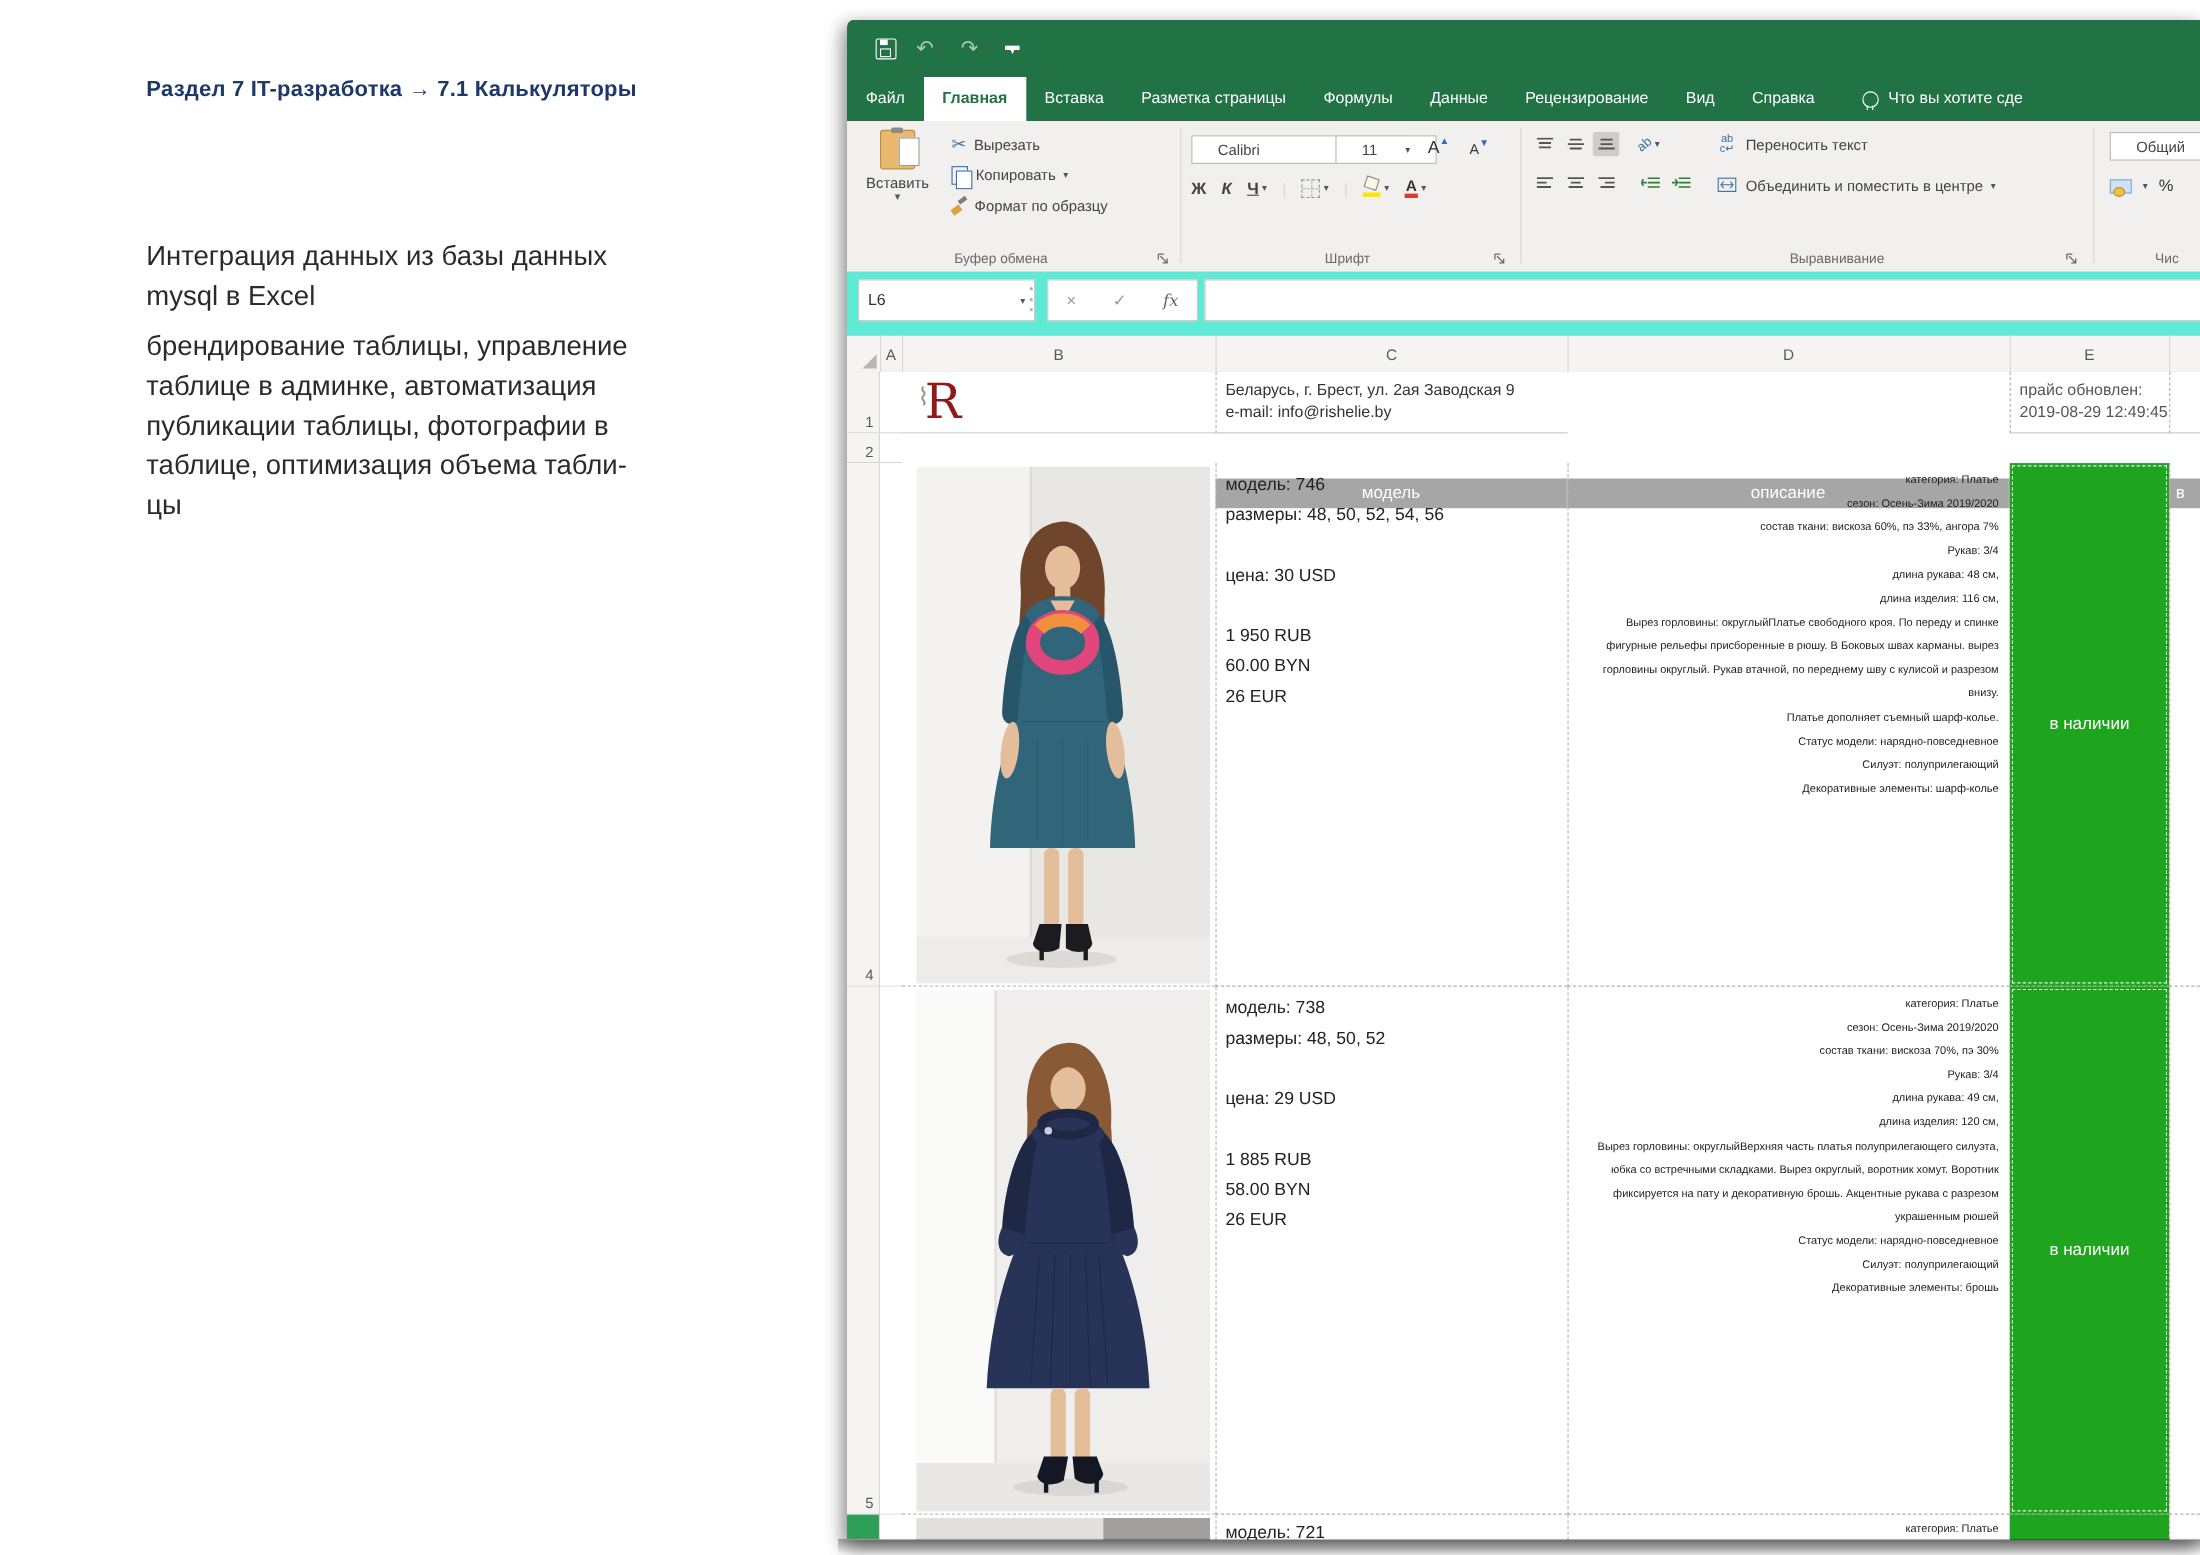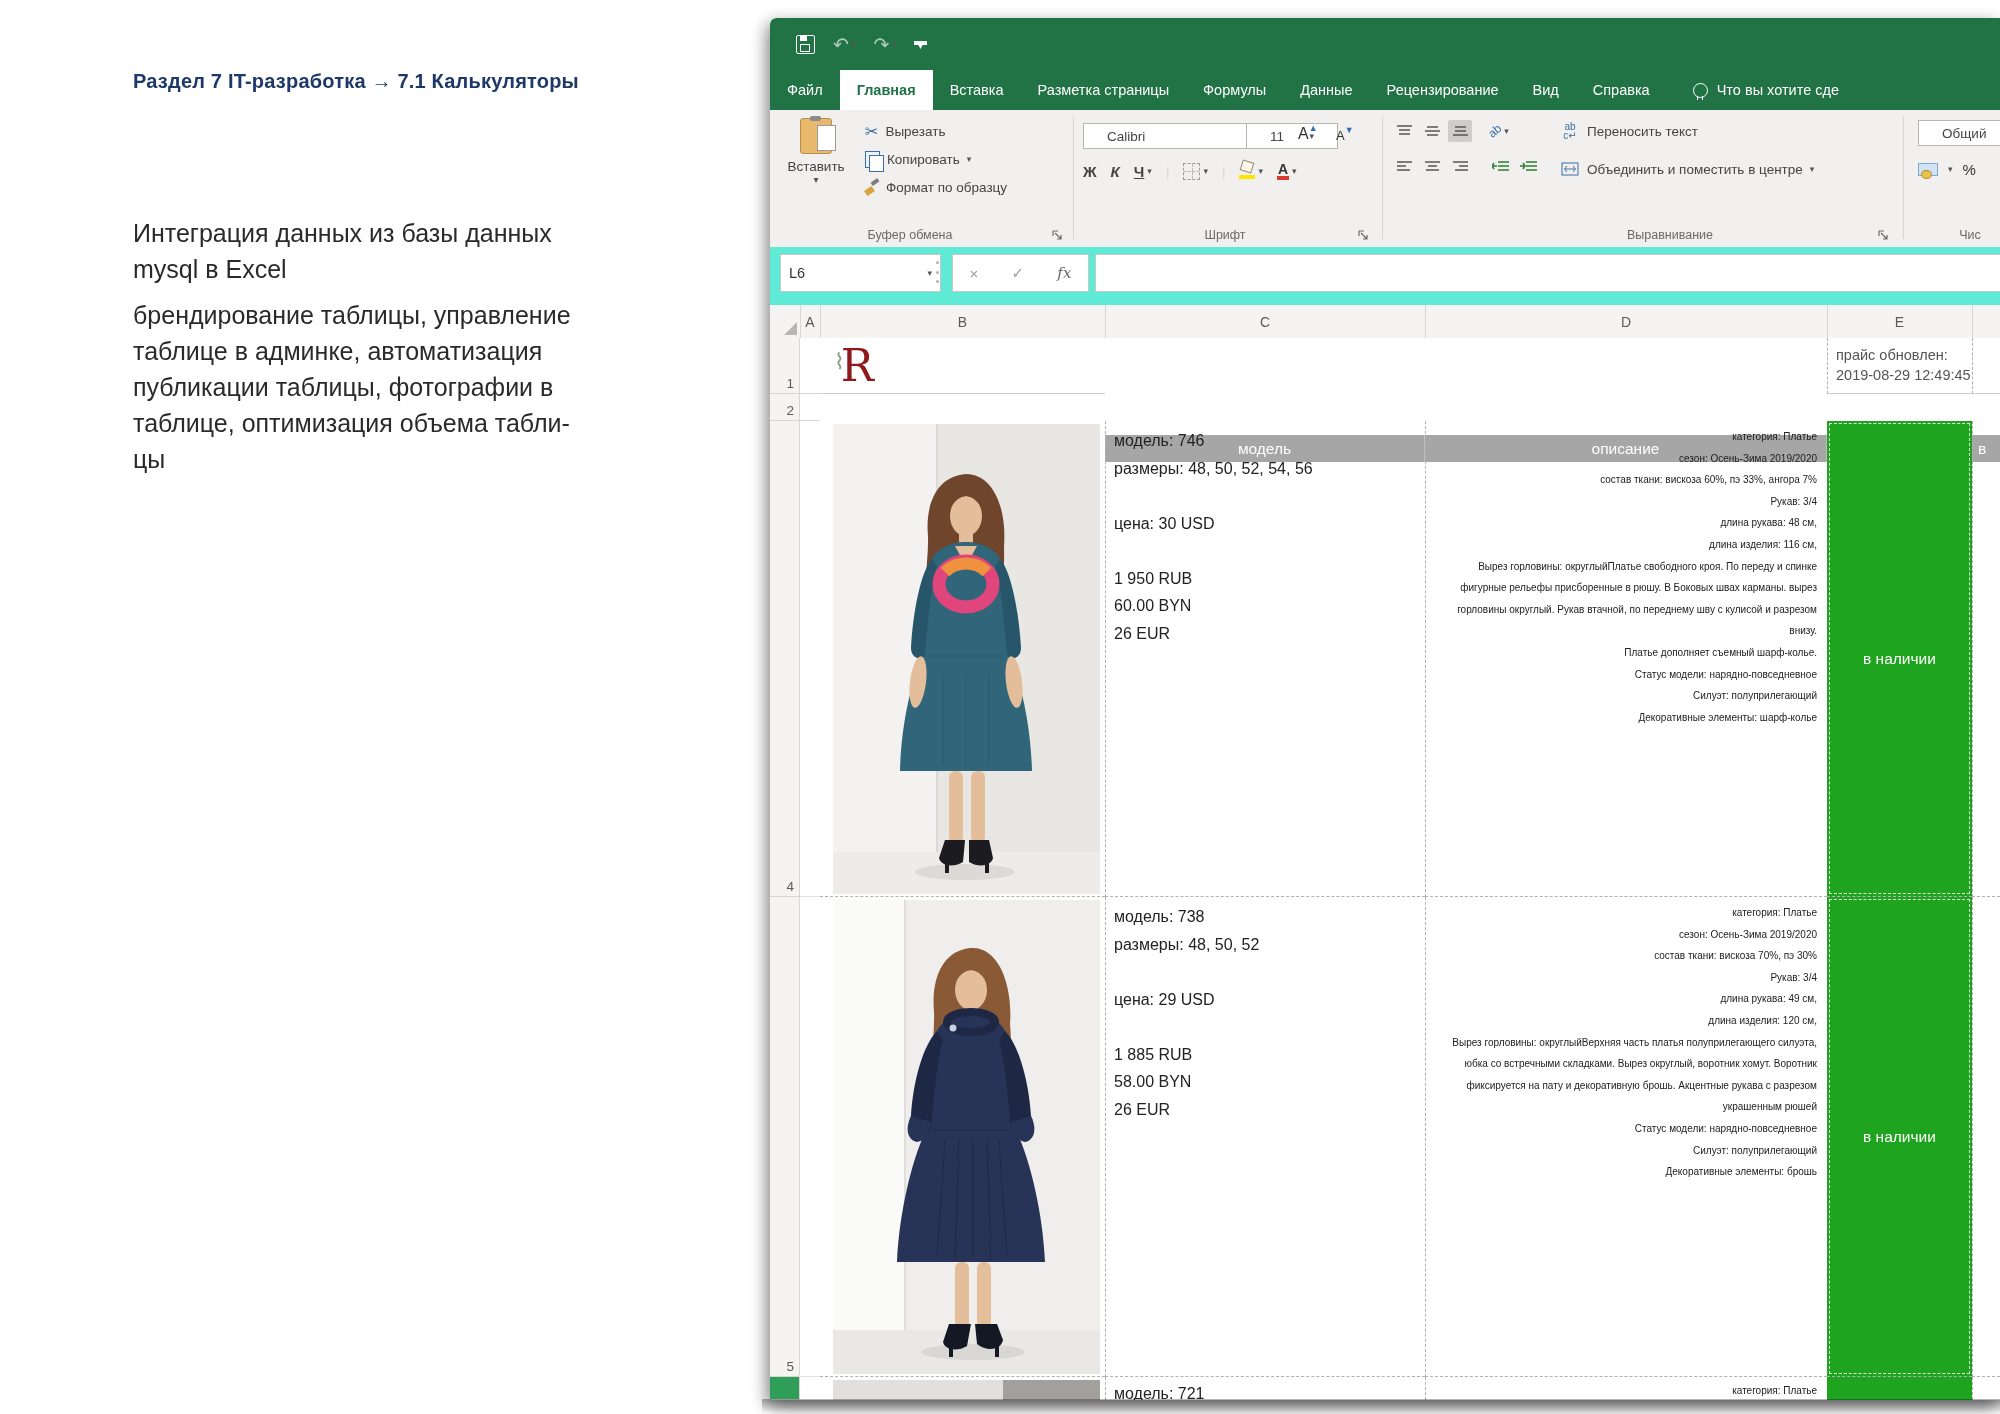--- a/index.html
+++ b/index.html
@@ -166,21 +166,21 @@
       <svg width="11" height="11">
           <path d="M1,1 H6 M1,1 V6 M3,3 L9,9 M9,5 V9 H5" stroke="#6a6a6a" fill="none" stroke-width="1.2"></path>
         </svg>
       </span>
     <div class="gsep" style="left:303px;"></div>
 
     <div class="abs combo" style="left:313px;top:13px;width:150px;">
       <span>Calibri</span>
         <span class="dd">▾</span>
     </div>
-    <div class="abs combo" style="left:476px;top:13px;width:44px;">
+    <div class="abs combo" style="left:444px;top:13px;width:44px;">
       <span>11</span>
         <span class="dd">▾</span>
     </div>
     <div class="abs" style="left:528px;top:13px;font-size:16px;color:#333;">A<span style="font-size:9px;color:#2f6fb5;vertical-align:8px;">▲</span></div>
     <div class="abs" style="left:566px;top:15px;font-size:13px;color:#333;">A<span style="font-size:9px;color:#2f6fb5;vertical-align:7px;">▼</span></div>
     <div class="abs mini-row" style="left:313px;top:48px;gap:14px;">
       <span class="fbtn bi">Ж</span>
       <span class="fbtn bi ital">К</span>
       <span class="fbtn">
           <span class="bi undl">Ч</span>
@@ -318,20 +318,22 @@
     <div class="ch" style="left:1202px;width:28px;border-right:none;"></div>
   </div>
 
   <div class="abs" id="sheet">
 
     <div class="rowhdr" style="top:0;height:56px;">1</div>
     <div class="cell" style="left:30px;top:0;width:20px;height:56px;border-bottom:1px solid #d8d6d4;"></div>
     <div class="cell" style="left:50px;top:0;width:285px;height:56px;border-bottom:1px solid #cfcdcb;">
       <div id="logoR"><span class="flo">⌇</span><span>R</span></div>
     </div>
+    <div class="cell r1cell preline dashedL" style="left:335px;top:0;width:320px;height:56px;border-bottom:1px solid #cfcdcb;">Беларусь, г. Брест, ул. 2ая Заводская 9
+e-mail: info@rishelie.by</div>
     <div class="cell r1cell preline dashedL" style="left:1057px;top:0;width:145px;height:56px;border-bottom:1px solid #cfcdcb;color:#555;">прайс обновлен:
 2019-08-29 12:49:45</div>
     <div class="cell dashedL" style="left:1202px;top:0;width:28px;height:56px;border-bottom:1px solid #cfcdcb;"></div>
 
     <div class="rowhdr" style="top:56px;height:27px;">2</div>
     <div class="cell" style="left:30px;top:56px;width:20px;height:27px;border-bottom:1px solid #d8d6d4;"></div>
     <div class="cell hdr2" style="left:50px;top:56px;width:285px;height:27px;">фото</div>
     <div class="cell hdr2" style="left:335px;top:56px;width:320px;height:27px;">модель</div>
     <div class="cell hdr2" style="left:655px;top:56px;width:402px;height:27px;">описание</div>
     <div class="cell hdr2" style="left:1057px;top:56px;width:145px;height:27px;">наличие</div>

